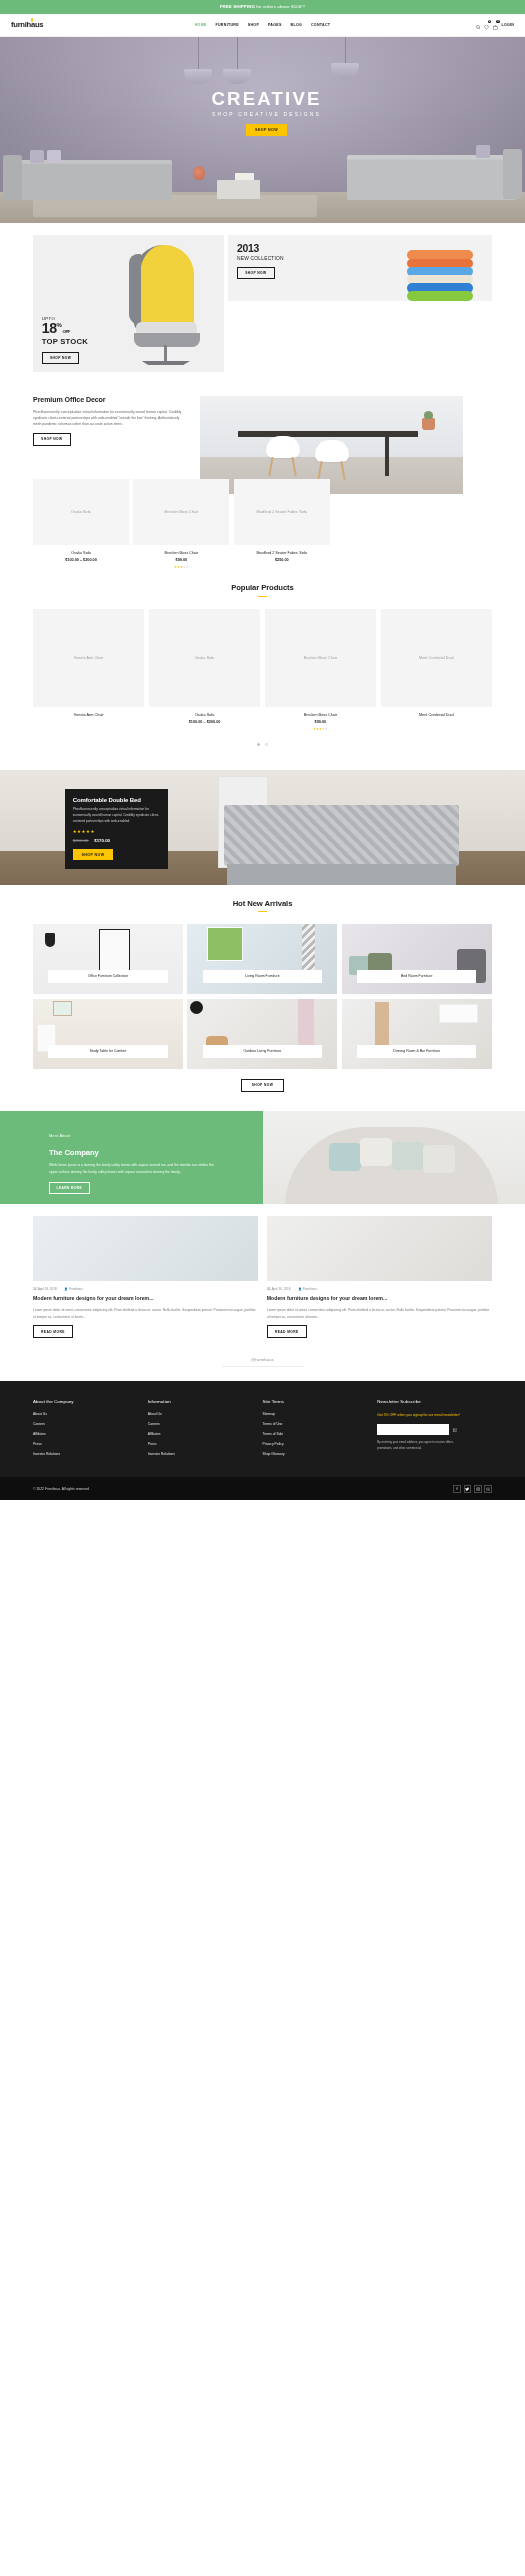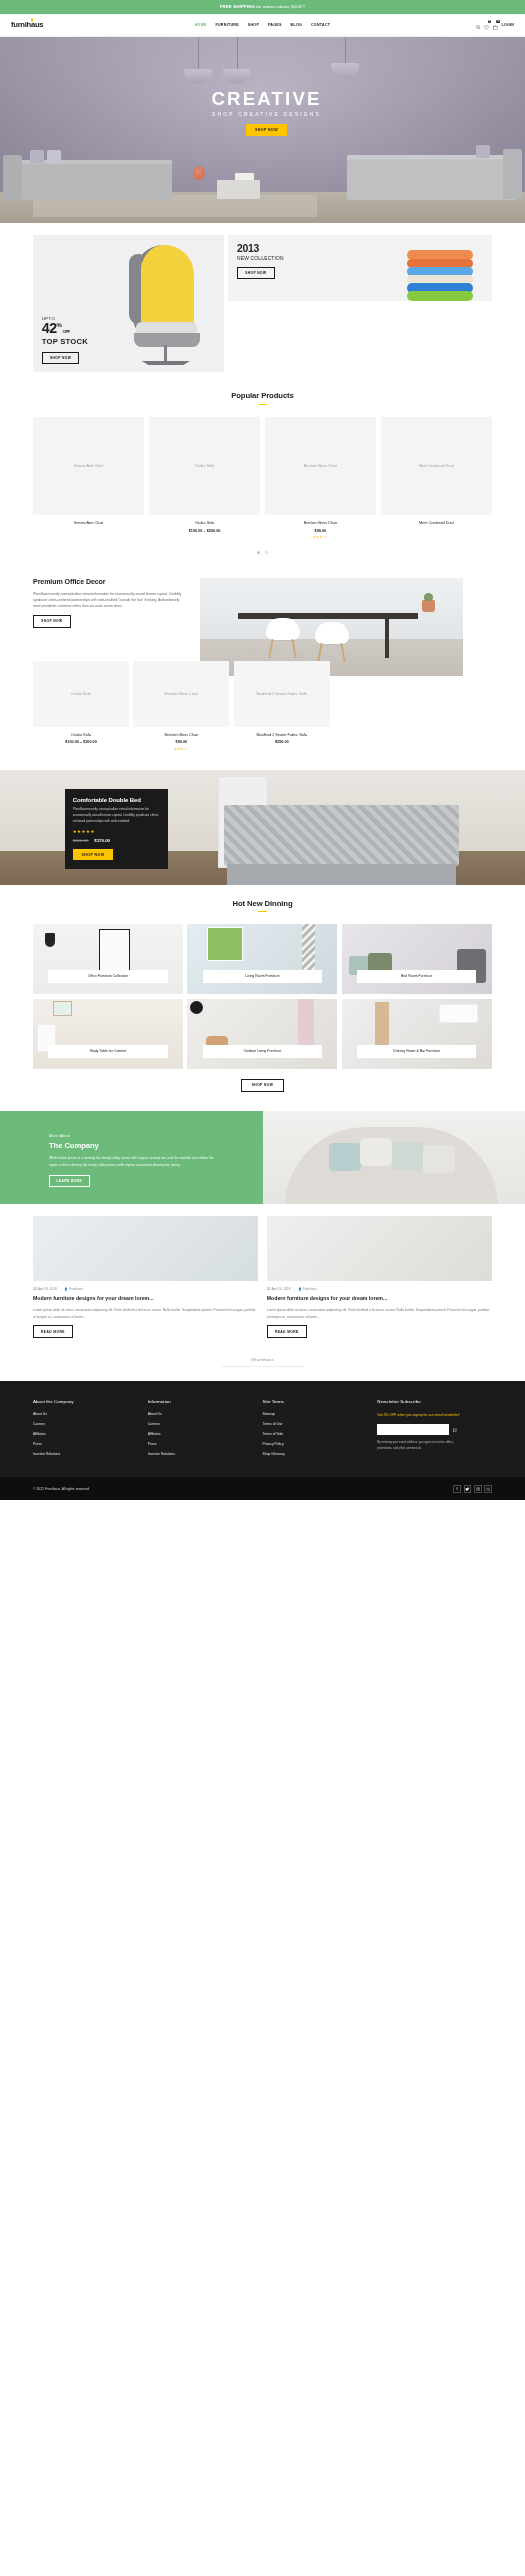--- a/index.html
+++ b/index.html
@@ -288,21 +288,21 @@
   .a4 { background:linear-gradient(180deg,#f2efe9,#e7e2da);}
   .a5 { background:linear-gradient(135deg,#efeeec,#e0ddd8);}
   .a6 { background:linear-gradient(135deg,#efefef,#dedbd6);}
   .frame { position:absolute; border:1.6px solid #1e1e1e; background:#fafafa;}
   .shopwrap { text-align:center; margin-top:9.8px;}
 
   
   .company { margin-top:18.6px; display:flex; height:93px;}
   .co-left { width:263px; background:#6cbb7b; color:#fff; padding:23px 0 0 49px;}
   .co-left .small { font-size:3.8px; letter-spacing:0.2px; opacity:.95;}
-  .co-left h3 { font-size:7.7px; font-weight:800; letter-spacing:-0.1px; margin-top:3px;}
+  .co-left h3 { font-size:7.7px; font-weight:800; letter-spacing:-0.1px; margin-top:10px;}
   .co-left p { font-size:3.4px; line-height:2; margin-top:5.5px; width:170px; color:#f2fbf4;}
   .btn-white-outline {
     display:inline-block; border:0.7px solid #fff; color:#fff; background:transparent;
     font-size:3.2px; font-weight:700; letter-spacing:0.4px; padding:3.3px 6.6px; margin-top:6px; cursor:pointer;
   }
   .co-right { width:263px; position:relative; overflow:hidden;
     background: linear-gradient(180deg,#f0f0ee 0%, #e6e5e2 100%);}
   .roundsofa { position:absolute; left:22px; bottom:-16.4px; width:213px;height:93px;background:#dedbd6;border-radius:104px 104px 16.4px 16.4px;}
   .rs-pillow{ position:absolute; width:32px;height:28.4px;border-radius:4.4px;}
 
@@ -426,21 +426,21 @@
           <div class="yc-back"></div>
             <div class="yc-wing"></div>
           <div class="yc-seat"></div>
             <div class="yc-seat2"></div>
           <div class="yc-pole"></div>
             <div class="yc-base"></div>
         </div>
         <div class="promo-left-copy">
           <div class="p-upto">UPTO</div>
           <div class="p-25">
-            <span>42</span><sup>%</sup><span class="p-off">OFF</span>
+            <span>18</span><sup>%</sup><span class="p-off">OFF</span>
           </div>
           <div class="p-brands">TOP STOCK</div>
           <button class="btn-outline">SHOP NOW</button>
         </div>
       </div>
 
       <div class="promo-right">
 
         <div class="promo-bot">
           <div class="pb-copy">
@@ -455,56 +455,20 @@
             <div class="pillow" style="background:#ece4d4;"></div>
             <div class="pillow" style="background:#2f7fd4;"></div>
             <div class="pillow" style="background:#86c93f;"></div>
           </div>
         </div>
       </div>
     </div>
   </div>
 
   <div class="container">
-    <div class="sec-title">
-      <h2>Popular Products</h2>
-      <div class="rule"></div>
-    </div>
-
-    <div class="prodgrid">
-      <div class="prod">
-        <div class="ph">Veneto Arm Chair</div>
-        <div class="pname">Veneto Arm Chair</div>
-        <div class="pprice"></div>
-      </div>
-      <div class="prod">
-        <div class="ph">Osaka Sofa</div>
-        <div class="pname">Osaka Sofa</div>
-        <div class="pprice">$100.00 – $200.00</div>
-      </div>
-      <div class="prod">
-        <div class="ph">Brecken Boss Chair</div>
-        <div class="pname">Brecken Boss Chair</div>
-        <div class="pprice">$99.00</div>
-        <div class="stars">★★★<span class="off">★★</span></div>
-      </div>
-      <div class="prod">
-        <div class="ph">Merit Credestal Dual</div>
-        <div class="pname">Merit Credestal Dual</div>
-        <div class="pprice"></div>
-      </div>
-    </div>
-
-    <div class="dots">
-      <span class="dot on"></span>
-      <span class="dot"></span>
-    </div>
-  </div>
-
-  <div class="container">
     <div class="office">
       <div class="office-left">
         <h3>Premium Office Decor</h3>
         <p>Phosfluorescently conceptualize virtual information for economically sound human capital. Credibly syndicate client-centered partnerships with web-enabled “outside the box” thinking. Authoritatively mesh pandemic schemas rather than accurate action items.</p>
         <button class="btn-outline">SHOP NOW</button>
       </div>
       <div class="office-img">
         <div class="dtable"></div>
         <div class="dchair" style="left:66px;top:40px;">
           <div class="seatb"></div>
@@ -530,20 +494,56 @@
         <div class="ph">Brecken Boss Chair</div>
         <div class="pname">Brecken Boss Chair</div>
         <div class="pprice">$99.00</div>
         <div class="stars">★★★<span class="off">★★</span></div>
       </div>
       <div class="prod">
         <div class="ph">Bradford 2 Seater Fabric Sofa</div>
         <div class="pname">Bradford 2 Seater Fabric Sofa</div>
         <div class="pprice">$250.00</div>
       </div>
+    </div>
+  </div>
+
+  <div class="container">
+    <div class="sec-title">
+      <h2>Popular Products</h2>
+      <div class="rule"></div>
+    </div>
+
+    <div class="prodgrid">
+      <div class="prod">
+        <div class="ph">Veneto Arm Chair</div>
+        <div class="pname">Veneto Arm Chair</div>
+        <div class="pprice"></div>
+      </div>
+      <div class="prod">
+        <div class="ph">Osaka Sofa</div>
+        <div class="pname">Osaka Sofa</div>
+        <div class="pprice">$100.00 – $200.00</div>
+      </div>
+      <div class="prod">
+        <div class="ph">Brecken Boss Chair</div>
+        <div class="pname">Brecken Boss Chair</div>
+        <div class="pprice">$99.00</div>
+        <div class="stars">★★★<span class="off">★★</span></div>
+      </div>
+      <div class="prod">
+        <div class="ph">Merit Credestal Dual</div>
+        <div class="pname">Merit Credestal Dual</div>
+        <div class="pprice"></div>
+      </div>
+    </div>
+
+    <div class="dots">
+      <span class="dot on"></span>
+      <span class="dot"></span>
     </div>
   </div>
 
   <div class="bedwrap">
     <div class="bedroom-wall"></div>
     <div class="doorpanel"></div>
     <div class="bigbed">
       <div class="hb"></div>
         <div class="base"></div>
     </div>
@@ -554,21 +554,21 @@
       <div class="prices">
         <span class="old">$200.00</span>
         <span class="new">$170.00</span>
       </div>
       <button class="btn-yellow" style="margin-top:5.5px;">SHOP NOW</button>
     </div>
   </div>
 
   <div class="container">
     <div class="sec-title">
-      <h2>Hot New Dinning</h2>
+      <h2>Hot New Arrivals</h2>
       <div class="rule"></div>
     </div>
 
     <div class="arrgrid">
       <div class="arr a1">
         <div class="frame" style="left:66px;top:4.4px;width:31px;height:48px;"></div>
         <div style="position:absolute;left:12px;top:8.8px;width:9.8px;height:14.2px;background:#232323;border-radius:1.6px 1.6px 5.5px 5.5px;"></div>
         <div class="cap">Office Furniture Collection</div>
       </div>
       <div class="arr a2">

